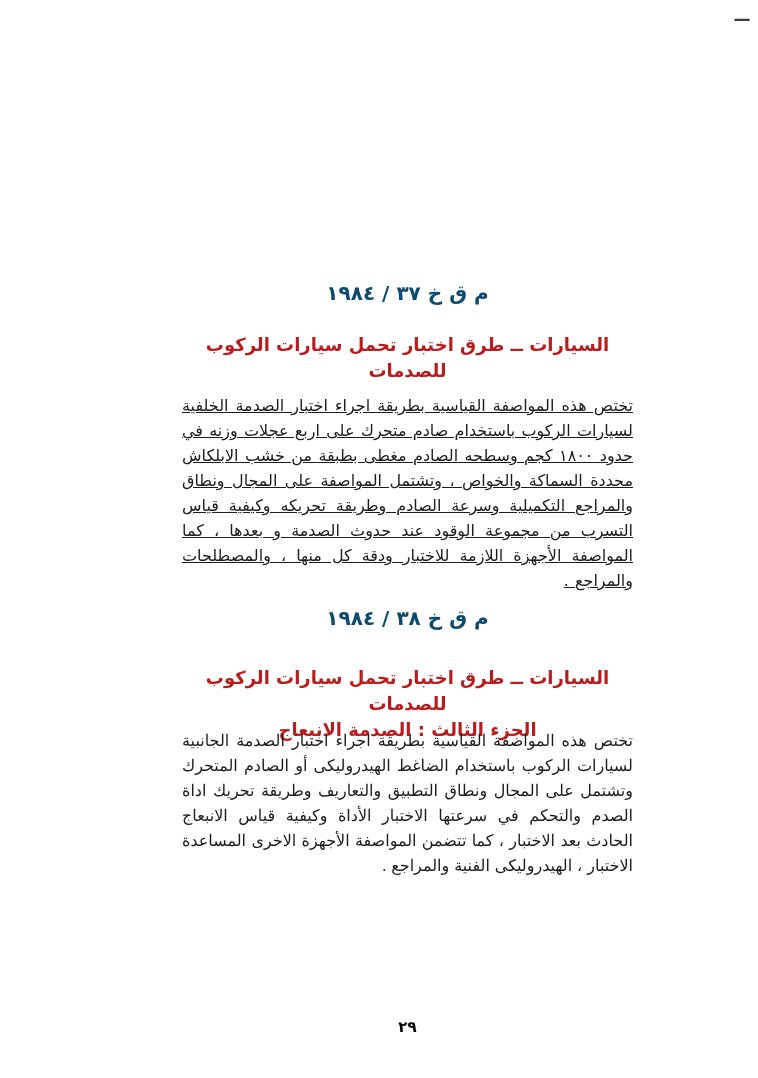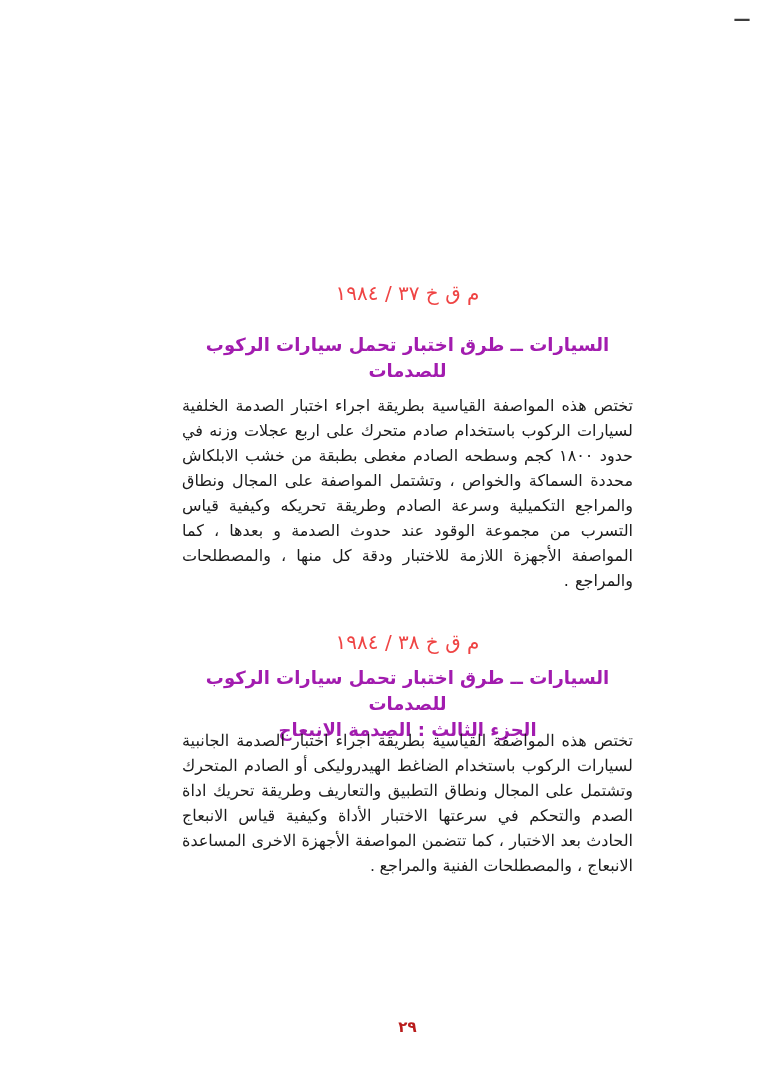--- a/index.html
+++ b/index.html
@@ -29,40 +29,40 @@
     text-align: center;
   }
   .block {
     position: absolute;
     left: 182px;
     width: 451px;
     direction: rtl;
   }
   .code {
     font-size: 20px;
-    font-weight: 400;
+    font-weight: 700;
     line-height: 26px;
     text-align: center;
     letter-spacing: 0.5px;
-    color: #ef4444;
+    color: #0c4a6e;
   }
   .code-1 { top: 263px; }
-  .code-2 { top: 612px; }
+  .code-2 { top: 588px; }
   .title {
     font-size: 18px;
     font-weight: 700;
     line-height: 26px;
     text-align: center;
-    color: #a21caf;
+    color: #b91c1c;
   }
   .title-1 { top: 314px; }
   .title-2 { top: 647px; }
   .title-line { display: block; }
   .body-text { color: #1c1c1c; }
-  .body-1 { top: 393px; }
+  .body-1 { top: 393px; text-decoration: underline; }
   .body-2 { top: 728px; font-family: Liberation Serif, serif; }
   .body-line {
     display: block;
     font-size: 16px;
     line-height: 25px;
     height: 25px;
     overflow: hidden;
     text-align: justify;
     text-align-last: justify;
     word-spacing: 1px;
@@ -73,21 +73,21 @@
   }
   .page-number {
     position: absolute;
     top: 1016px;
     left: 182px;
     width: 451px;
     text-align: center;
     font-size: 15px;
     font-weight: 700;
     line-height: 22px;
-    color: #b91c1c;
+    color: #000000;
   }
 </style>
 </head>
 <body>
 
 <div class="page">
 
   <div class="top-dash">—</div>
 
   <h2 class="block code code-1">م ق خ ٣٧ / ١٩٨٤</h2>
@@ -113,18 +113,18 @@
     <span class="title-line">السيارات ــ طرق اختبار تحمل سيارات الركوب للصدمات</span>
     <span class="title-line">الجزء الثالث : الصدمة الانبعاج</span>
   </h3>
 
   <div class="block body-text body-2">
     <span class="body-line">تختص هذه المواصفة القياسية بطريقة اجراء اختبار الصدمة الجانبية</span>
     <span class="body-line">لسيارات الركوب باستخدام الضاغط الهيدروليكى أو الصادم المتحرك ،</span>
     <span class="body-line">وتشتمل على المجال ونطاق التطبيق والتعاريف وطريقة تحريك اداة</span>
     <span class="body-line">الصدم والتحكم في سرعتها الاختبار الأداة وكيفية قياس الانبعاج</span>
     <span class="body-line">الحادث بعد الاختبار ، كما تتضمن المواصفة الأجهزة الاخرى المساعدة في</span>
-    <span class="body-line final">الانبعاج ، والمصطلحات الفنية والمراجع .</span>
+    <span class="body-line final">الاختبار ، الهيدروليكى الفنية والمراجع .</span>
   </div>
 
   <div class="page-number">٢٩</div>
 
 </div>
 
 </body></html>

